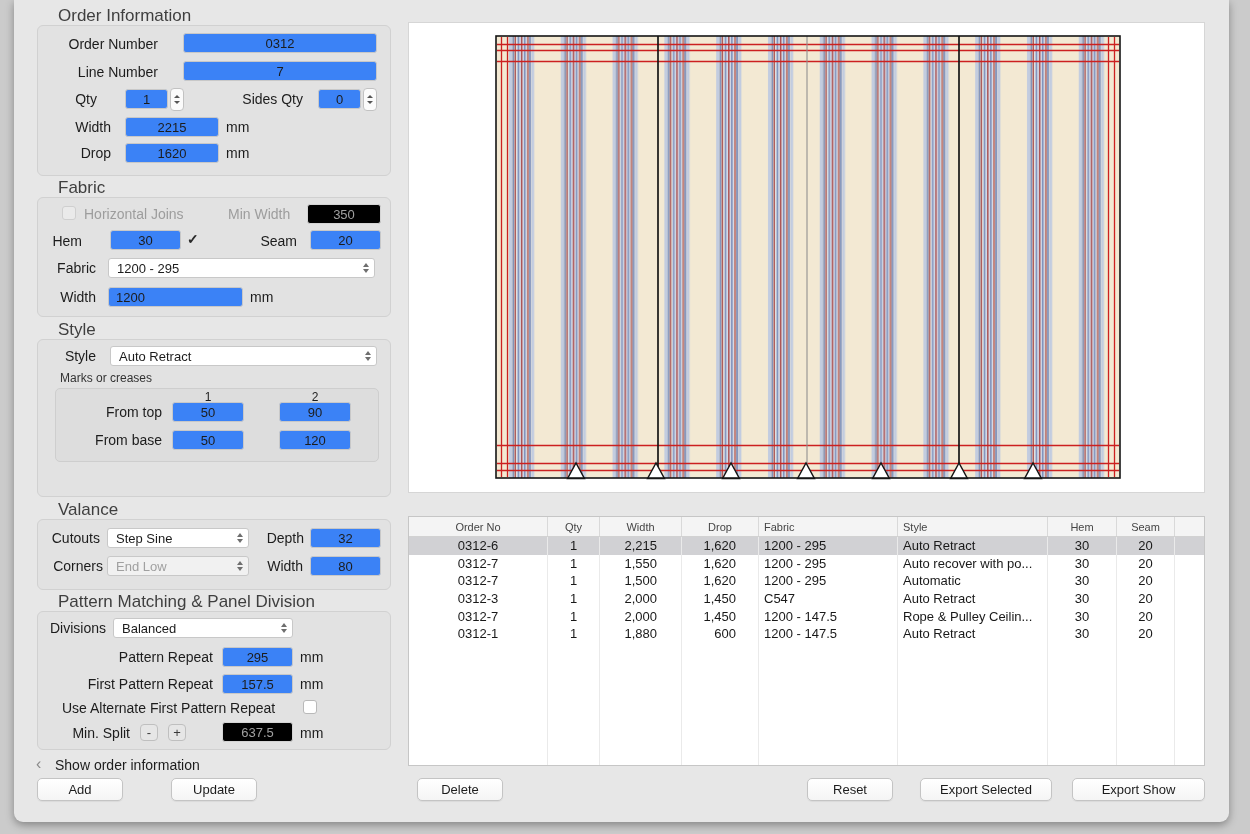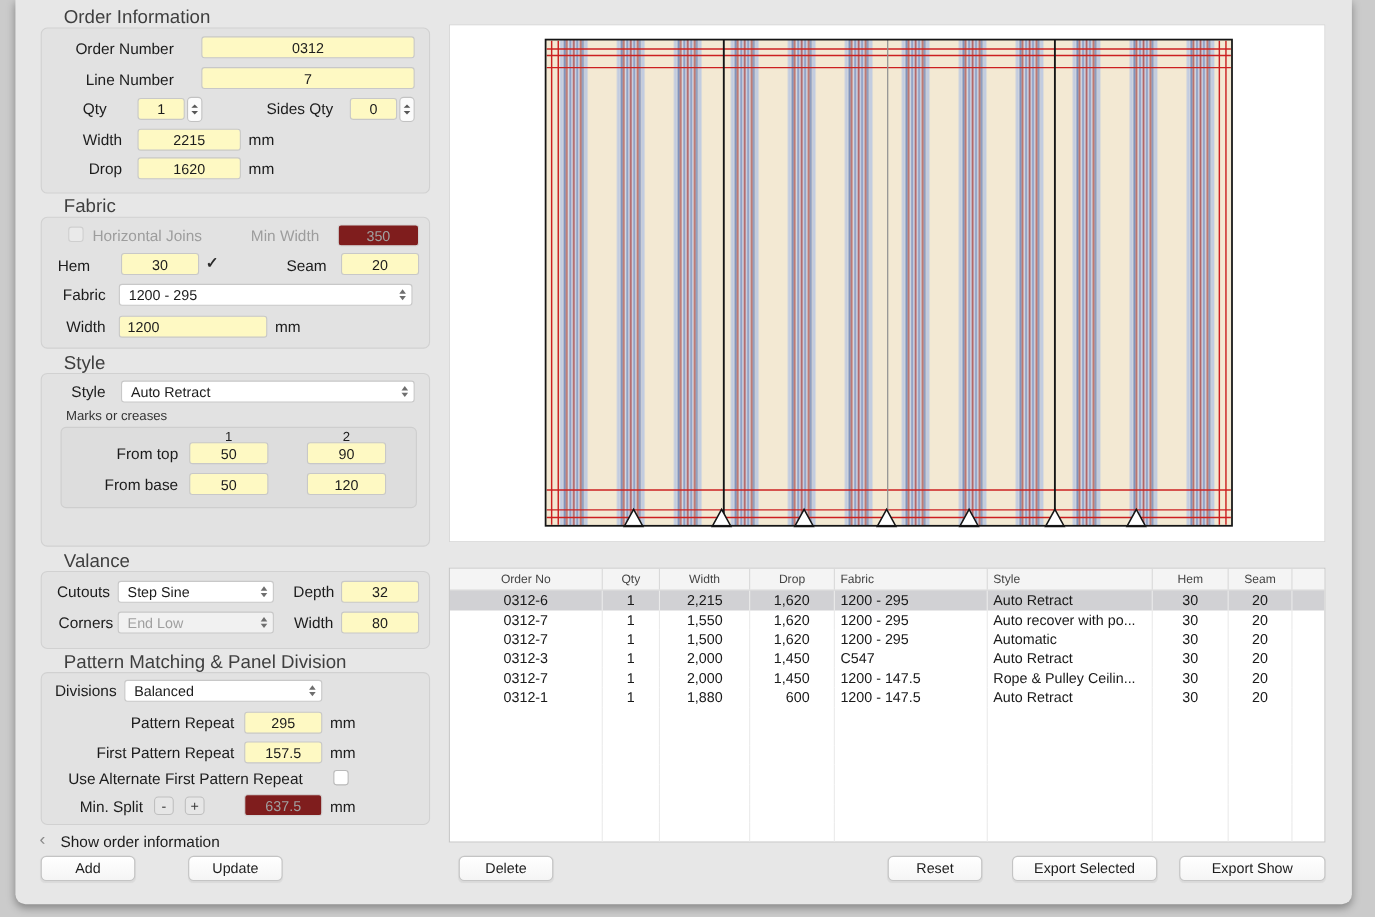--- a/index.html
+++ b/index.html
@@ -9,23 +9,23 @@
   }
   html,body{margin:0;padding:0}
   #app{position:relative;width:1250px;height:834px;background:#cbcbcb;font-family:"Liberation Sans",sans-serif;overflow:hidden}
   #window{position:absolute;left:14px;top:0;width:1215px;height:822px;background:#e7e7e7;border-radius:0 0 9px 9px;box-shadow:0 3px 8px rgba(0,0,0,.35)}
   .lbl{position:absolute;font-size:14px;color:#1c1c1c;line-height:16px;white-space:nowrap}
   .r{text-align:right}
   .dis{color:#9d9d9d}
   .gbox{position:absolute;background:#e2e2e2;border:1px solid #d1d1d1;border-radius:6px;box-sizing:border-box}
   .subbox{position:absolute;background:#dddddd;border:1px solid #cecece;border-radius:5px;box-sizing:border-box}
   .gtitle{position:absolute;font-size:17px;color:#3f3f3f;white-space:nowrap}
-  .fld{position:absolute;height:20px;background:#fef9c3;border:1px solid #c8c8c8;border-radius:3px;font-size:13px;color:#1c1c1c;display:flex;align-items:center;justify-content:center;box-sizing:border-box}
+  .fld{position:absolute;height:20px;background:#3b82f6;border:1px solid #c8c8c8;border-radius:3px;font-size:13px;color:#1c1c1c;display:flex;align-items:center;justify-content:center;box-sizing:border-box}
   .fld.left{justify-content:flex-start;padding-left:7px}
-  .fld.disf{background:#7f1d1d;color:#a0a0a0;border-color:#d4d4d4}
+  .fld.disf{background:#000000;color:#a0a0a0;border-color:#d4d4d4}
   .popup{position:absolute;height:20px;background:#fff;border:1px solid #c8c8c8;border-radius:3px;font-size:13px;color:#1c1c1c;display:flex;align-items:center;padding:0 20px 0 8px;box-sizing:border-box;white-space:nowrap;overflow:hidden}
   .popup.disf{color:#a0a0a0;background:#f1f1f1}
   .arrows{position:absolute;right:5px;top:50%;transform:translateY(-50%);display:flex;flex-direction:column;gap:2px;align-items:center}
   .tu{width:0;height:0;border-left:3.5px solid transparent;border-right:3.5px solid transparent;border-bottom:4px solid #6e6e6e}
   .tdn{width:0;height:0;border-left:3.5px solid transparent;border-right:3.5px solid transparent;border-top:4px solid #6e6e6e}
   .stepper{position:absolute;width:14px;height:23px;background:#fbfbfb;border:1px solid #c2c2c2;border-radius:4px;display:flex;flex-direction:column;align-items:center;justify-content:center;gap:3px;box-sizing:border-box}
   .stepper .tu{border-left-width:3px;border-right-width:3px;border-bottom:3.5px solid #555}
   .stepper .tdn{border-left-width:3px;border-right-width:3px;border-top:3.5px solid #555}
   .cb{position:absolute;width:14px;height:14px;background:#fff;border:1px solid #b9b9b9;border-radius:3px;box-sizing:border-box}
   .cb.disf{background:#eaeaea;border-color:#cfcfcf}

